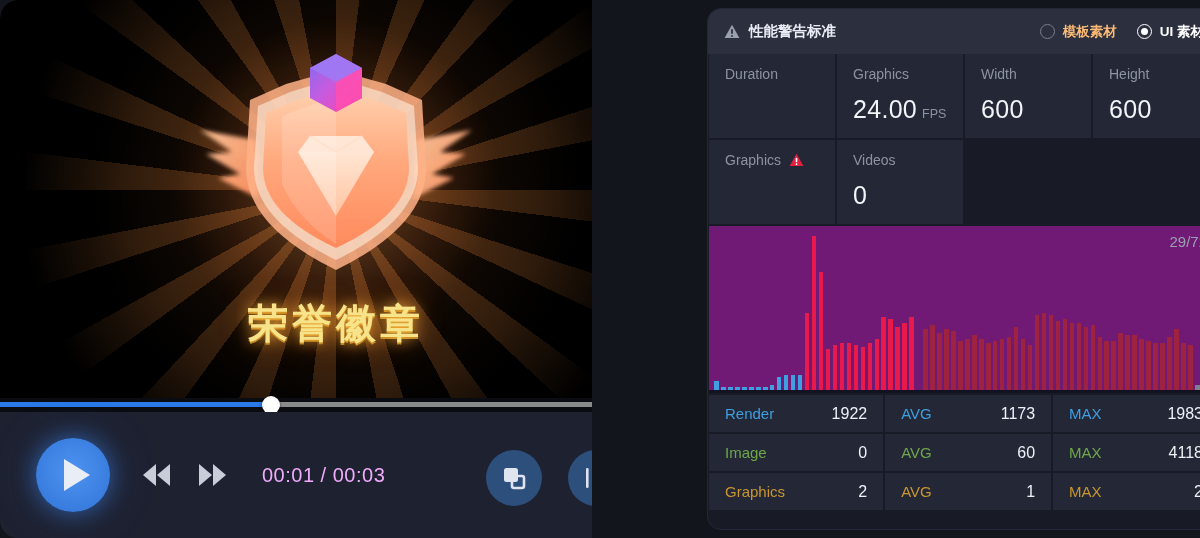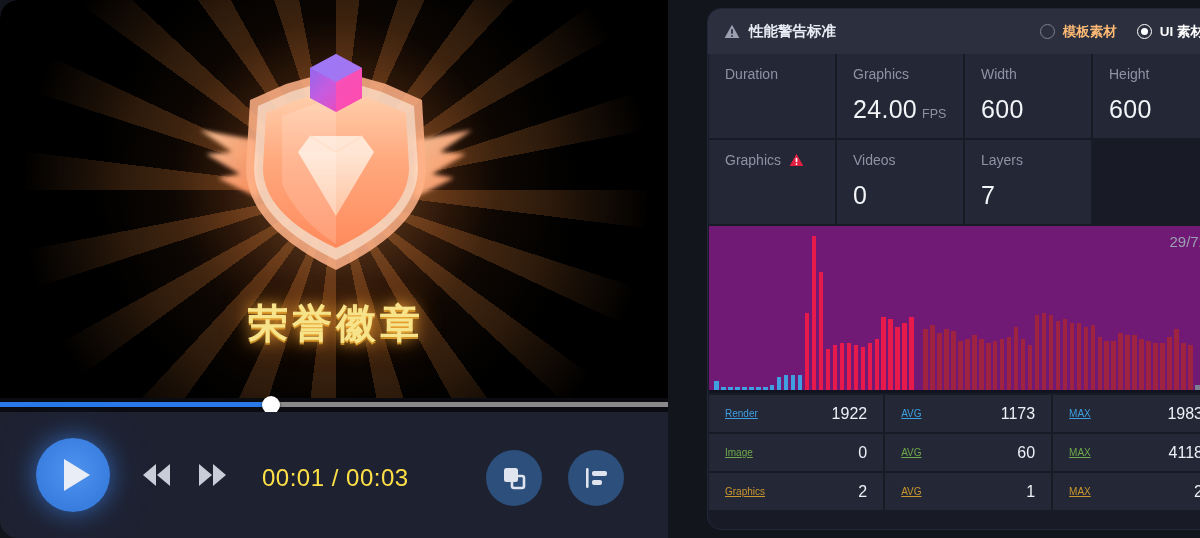--- a/index.html
+++ b/index.html
@@ -6,21 +6,21 @@
   html, body {
     width: 1200px; height: 538px;
     background: #13151d;
     font-family: "Liberation Sans", sans-serif;
     overflow: hidden;
   }
   #root { position: relative; width: 1200px; height: 538px; background: #13151d; }
 
   
   .player {
-    position: absolute; left: 0; top: 0; width: 668px; height: 538px;
+    position: absolute; left: 0; top: 0; width: 592px; height: 538px;
     background: #1c1f2b;
     border-radius: 18px 0 0 18px;
     overflow: hidden;
     padding-left: 45px;
   }
   .stage {
     position: absolute; left: 0; top: 0; width: 672px; height: 398px;
     background: #000;
     border-radius: 18px 0 0 0;
     overflow: hidden;
@@ -100,21 +100,21 @@
     display: flex; align-items: center; justify-content: center;
     background: none; border: none; cursor: pointer;
   }
   .skip.prev { left: 138px; }
   .skip.next { left: 194px; }
   .tri-l, .tri-r { width: 0; height: 0; }
   .tri-l { border-right: 13px solid #c9cdd8; border-top: 11px solid transparent; border-bottom: 11px solid transparent; }
   .tri-r { border-left: 13px solid #c9cdd8; border-top: 11px solid transparent; border-bottom: 11px solid transparent; }
   .time {
     position: absolute; left: 262px; top: 52px;
-    color: #fde047; font-size: 24px; letter-spacing: .5px;
+    color: #f0abfc; font-size: 20px; letter-spacing: .5px;
     white-space: nowrap;
   }
   .rbtn {
     position: absolute; top: 38px; width: 56px; height: 56px;
     border-radius: 50%;
     background: #2c4f7c;
     display: flex; align-items: center; justify-content: center;
     border: none; cursor: pointer;
   }
   .rbtn.b1 { left: 486px; }
@@ -192,21 +192,21 @@
   }
 
   
   .ptable { margin: 2px 1px 0 1px; }
   .prow { display: grid; grid-template-columns: 1.05fr 1fr 1fr; gap: 2px; margin-bottom: 2px; }
   .pcell {
     background: #232736; height: 37px;
     display: flex; align-items: center; justify-content: space-between;
     padding: 0 16px;
   }
-  .pkey { font-size: 10px; text-decoration: underline; }
+  .pkey { font-size: 15px; }
   .pval { font-size: 16px; color: #eef1f6; }
 </style>
 </head>
 <body>
 
 <div id="root">
 
   <div class="player">
 
     <div class="stage">
@@ -388,28 +388,20 @@
 
       <div class="stat-cell">
         <div class="stat-label-row">
           <span class="stat-label">Videos</span>
         </div>
         <div class="stat-value-row">
           <span class="stat-value">0</span>
         </div>
       </div>
 
-      <div class="stat-cell">
-        <div class="stat-label-row">
-          <span class="stat-label">Layers</span>
-        </div>
-        <div class="stat-value-row">
-          <span class="stat-value">7</span>
-        </div>
-      </div>
 
     </div>
 
     <div class="chart">
       <div class="chart-count">29/72</div>
       <div class="bars" id="bars">
           <div class="bar-slot">
             <div class="bar" style="height: 7.69231%; background: rgb(63, 159, 224); border-bottom: 3px solid rgb(138, 154, 60);"></div>
           </div>
           <div class="bar-slot">

